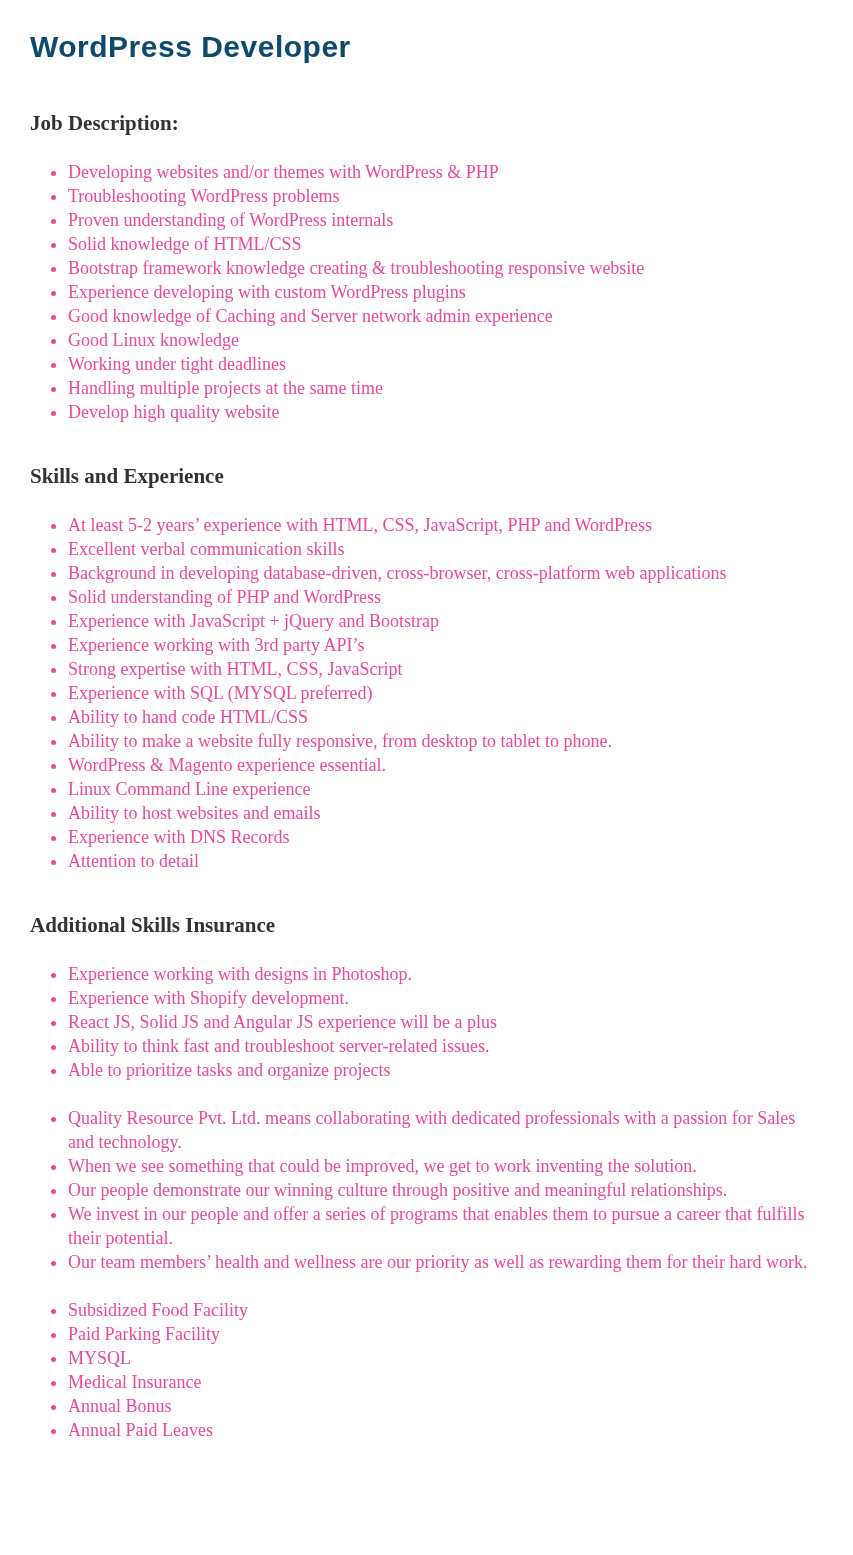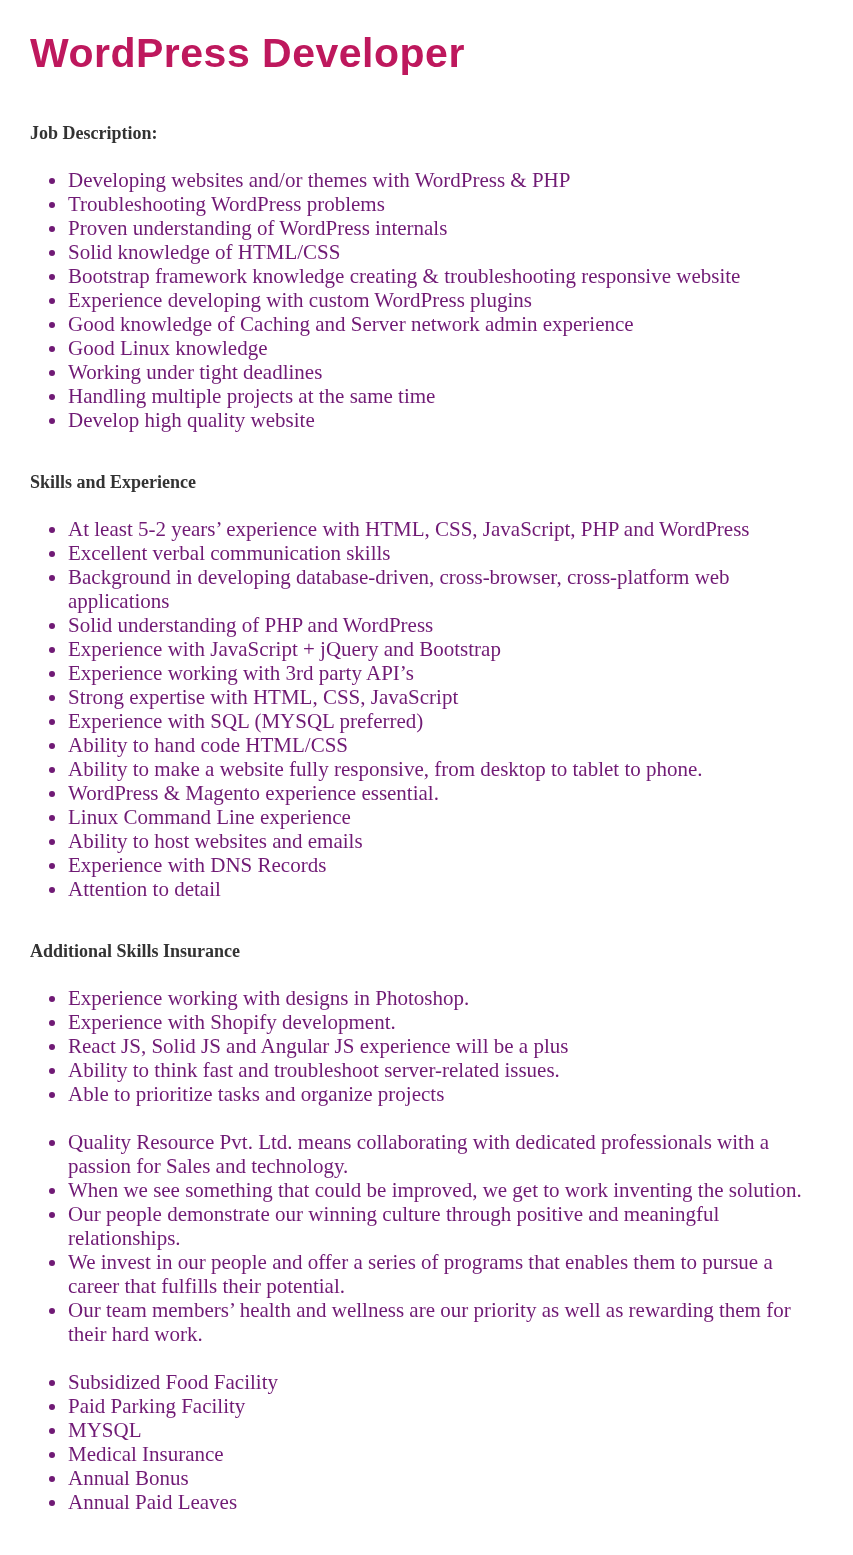--- a/index.html
+++ b/index.html
@@ -12,42 +12,42 @@
     min-height: 1555px;
     box-sizing: border-box;
     padding: 24px 30px 30px 30px;
     background: #ffffff;
     font-family: "Liberation Serif", serif;
     color: #3c3c3c;
   }
   .page-title {
     font-family: "Liberation Sans", sans-serif;
     font-weight: 800;
-    font-size: 41px;
+    font-size: 30px;
     line-height: 1.15;
-    color: #be185d;
+    color: #0c4a6e;
     letter-spacing: 0.5px;
     margin: 6px 0 46px 0;
   }
   .section-heading {
     font-family: "Liberation Serif", serif;
     font-weight: bold;
-    font-size: 18px;
+    font-size: 21px;
     color: #333333;
     margin: 40px 0 0 0;
   }
   .bullet-list {
     margin: 24px 0 0 0;
     padding: 0 0 0 38px;
     list-style: disc;
   }
   .bullet-list li {
-    font-size: 21px;
+    font-size: 18px;
     line-height: 24px;
-    color: #701a75;
+    color: #ec4899;
     padding-left: 0px;
   }
 </style>
 </head>
 <body>
 
 <div class="page">
   <h1 class="page-title">WordPress Developer</h1>
 
   <div id="sections">

